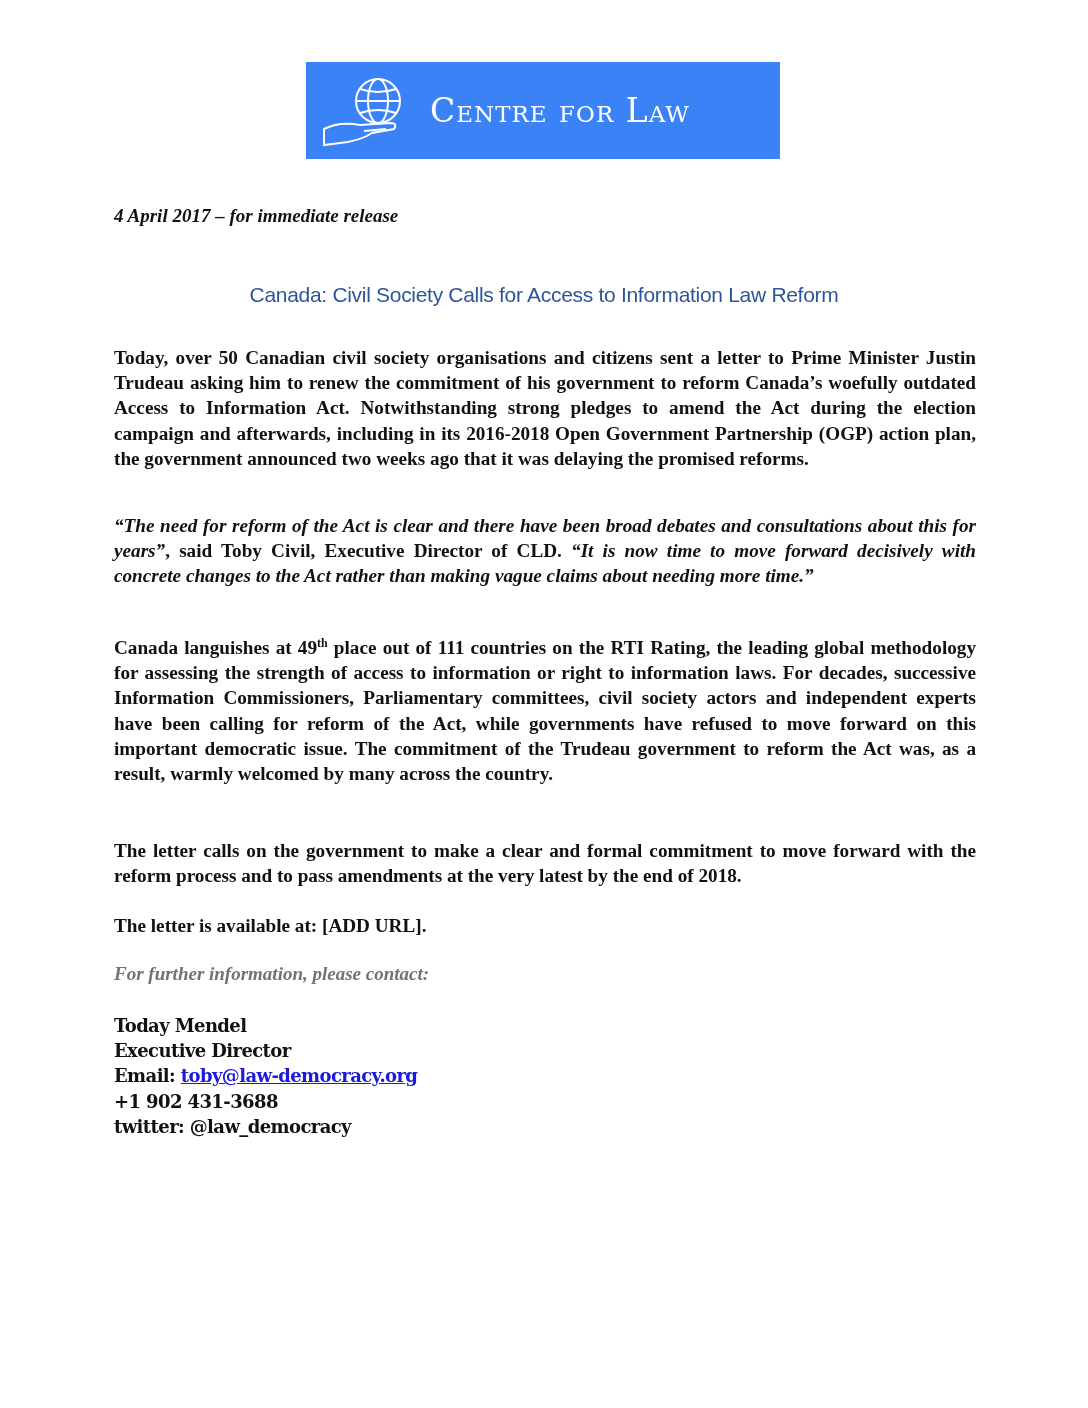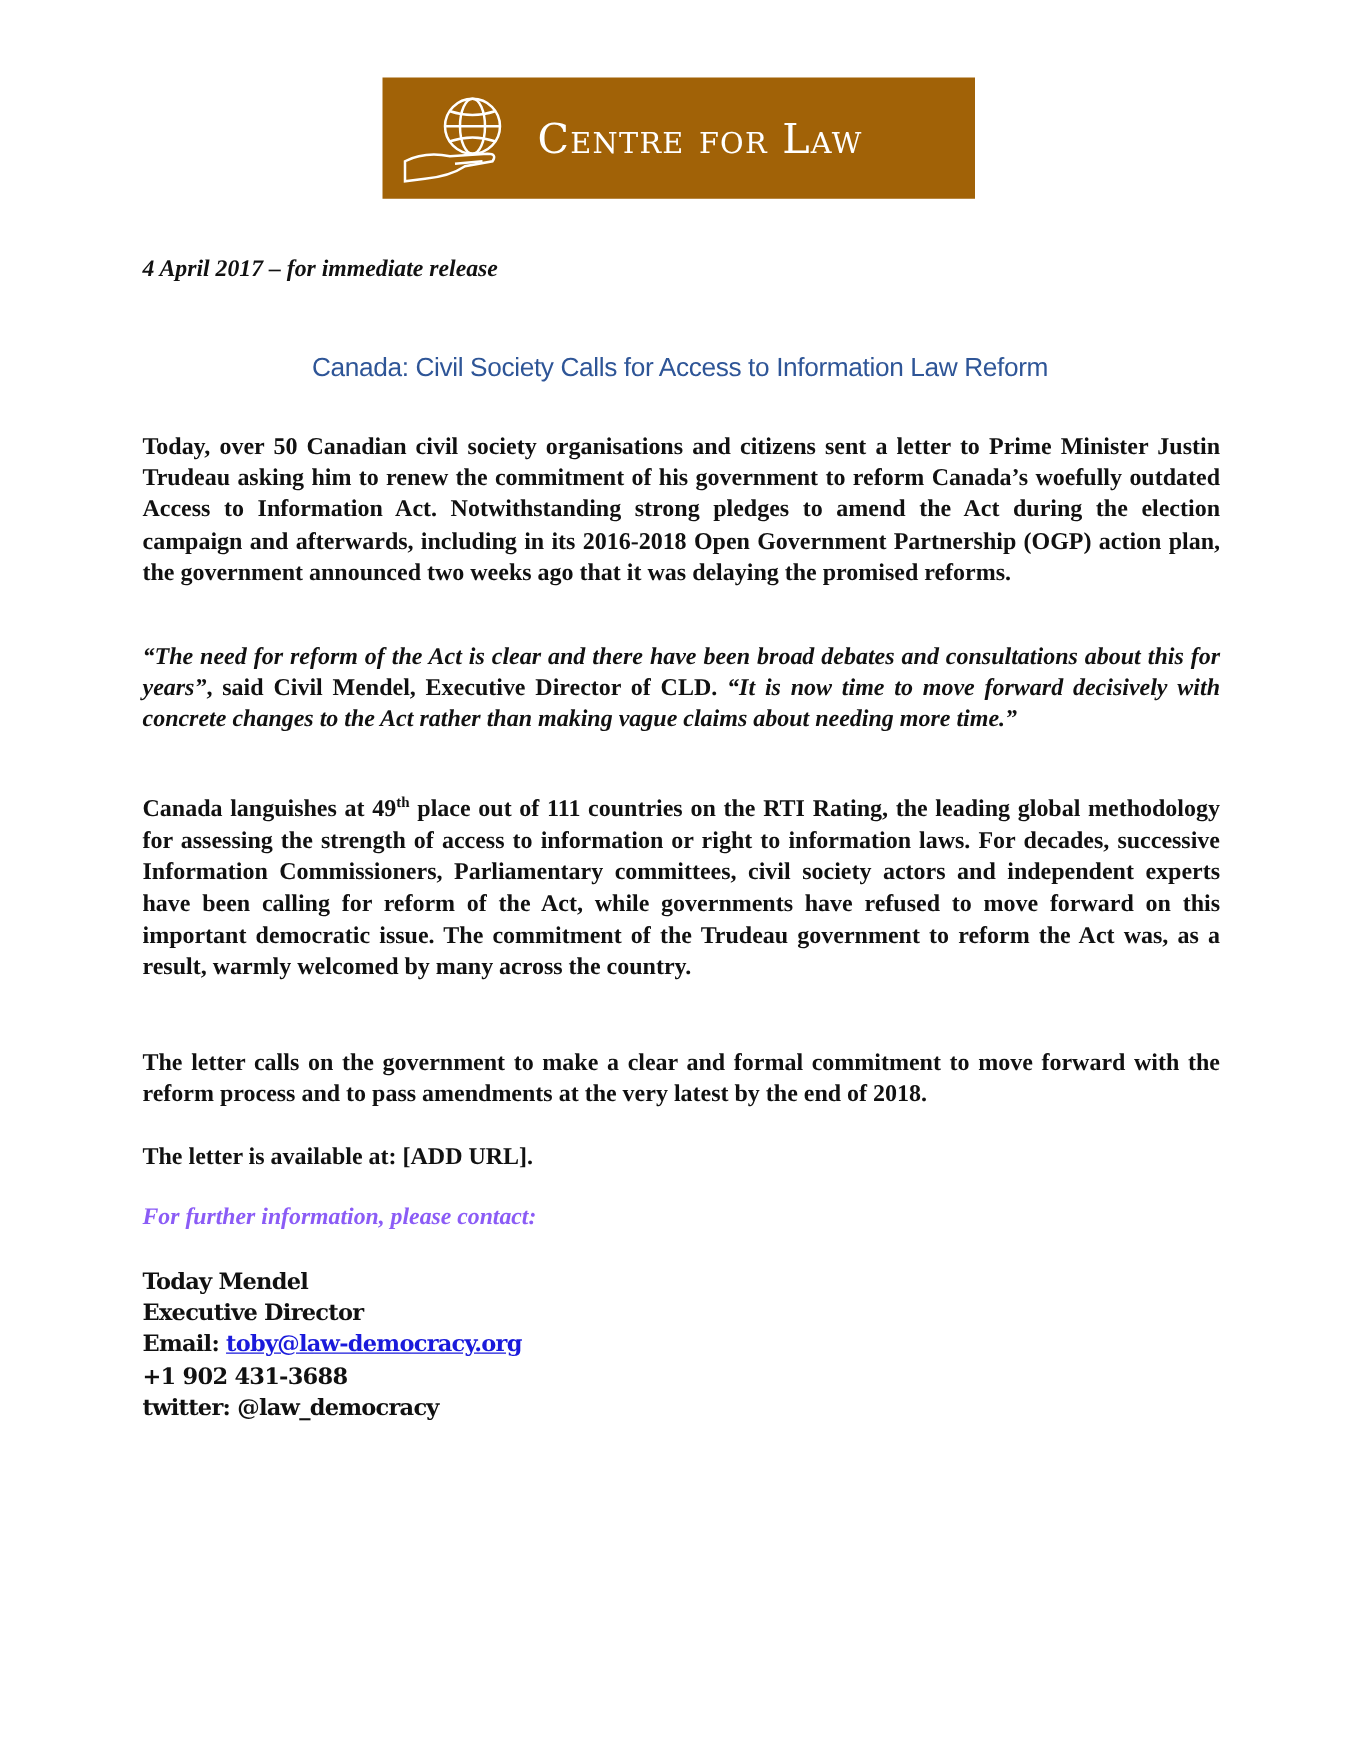--- a/index.html
+++ b/index.html
@@ -1,31 +1,31 @@
 <!DOCTYPE html>
 <html><head>
 <meta charset="utf-8">
 <style>
   html, body { margin: 0; padding: 0; background: #ffffff; }
   body { width: 1088px; height: 1408px; position: relative; overflow: hidden; font-family: "Liberation Serif", serif; color: #111; }
-  .logo { position: absolute; left: 306px; top: 62px; width: 474px; height: 97px; background: #a16207; display: flex; align-items: center; }
+  .logo { position: absolute; left: 306px; top: 62px; width: 474px; height: 97px; background: #3b82f6; display: flex; align-items: center; }
   .logo svg { margin-left: 14px; flex: none; }
   .logo-text { color: #fff; font-family: "DejaVu Serif", serif; margin-left: 10px; line-height: 1; }
   .logo-line1 { font-size: 33px; letter-spacing: 1px; font-variant: small-caps; }
   .logo-line2 { font-size: 33px; letter-spacing: 1px; font-variant: small-caps; margin-top: 4px; }
   .date { position: absolute; left: 114px; top: 205px; font-size: 19px; font-style: italic; font-weight: bold; }
   .title { position: absolute; left: 0; width: 1088px; top: 283px; text-align: center; font-family: "Liberation Sans", sans-serif; font-weight: normal; font-size: 21px; color: #2e5597; letter-spacing: -0.3px; }
   .para { position: absolute; left: 114px; width: 862px; font-size: 19.2px; line-height: 25.2px; text-align: justify; font-weight: bold; font-stretch: condensed; }
   .para i { font-style: italic; }
   .p1 { top: 345px; }
   .p2 { top: 513px; }
   .p3 { top: 635px; }
   .p4 { top: 838px; }
   .p5 { top: 913px; }
-  .contact-head { position: absolute; left: 114px; top: 963px; font-size: 19px; font-weight: bold; font-style: italic; color: #8b5cf6; }
+  .contact-head { position: absolute; left: 114px; top: 963px; font-size: 19px; font-weight: bold; font-style: italic; color: #737373; }
   .contact { position: absolute; left: 114px; top: 1013px; font-size: 18px; line-height: 25.2px; font-weight: bold; font-family: "DejaVu Serif", serif; letter-spacing: -0.6px; }
   .contact a { color: #1a1adb; text-decoration: underline; }
   sup { font-size: 12px; line-height: 0; }
 </style>
 </head>
 <body>
 
 <div class="logo">
   <svg width="100" height="80" viewBox="0 0 100 80">
     <g fill="none" stroke="#fff" stroke-width="2">
@@ -42,21 +42,21 @@
     <div class="logo-line1">Centre for Law</div>
   </div>
 </div>
 
 <div class="date">4 April 2017 – for immediate release</div>
 
 <div class="title">Canada: Civil Society Calls for Access to Information Law Reform</div>
 
 <div class="para p1">Today, over 50 Canadian civil society organisations and citizens sent a letter to Prime Minister Justin Trudeau asking him to renew the commitment of his government to reform Canada’s woefully outdated Access to Information Act. Notwithstanding strong pledges to amend the Act during the election campaign and afterwards, including in its 2016-2018 Open Government Partnership (OGP) action plan, the government announced two weeks ago that it was delaying the promised reforms.</div>
 
-<div class="para p2"><i>“The need for reform of the Act is clear and there have been broad debates and consultations about this for years”</i><span>, said Civil Mendel, Executive Director of CLD. </span><i>“It is now time to move forward decisively with concrete changes to the Act rather than making vague claims about needing more time.”</i></div>
+<div class="para p2"><i>“The need for reform of the Act is clear and there have been broad debates and consultations about this for years”</i><span>, said Toby Civil, Executive Director of CLD. </span><i>“It is now time to move forward decisively with concrete changes to the Act rather than making vague claims about needing more time.”</i></div>
 
 <div class="para p3"><span>Canada languishes at 49</span><sup>th</sup><span> place out of 111 countries on the RTI Rating, the leading global methodology for assessing the strength of access to information or right to information laws. For decades, successive Information Commissioners, Parliamentary committees, civil society actors and independent experts have been calling for reform of the Act, while governments have refused to move forward on this important democratic issue. The commitment of the Trudeau government to reform the Act was, as a result, warmly welcomed by many across the country.</span></div>
 
 <div class="para p4">The letter calls on the government to make a clear and formal commitment to move forward with the reform process and to pass amendments at the very latest by the end of 2018.</div>
 
 <div class="para p5">The letter is available at: [ADD URL].</div>
 
 <div class="contact-head">For further information, please contact:</div>
 
 <div class="contact">

